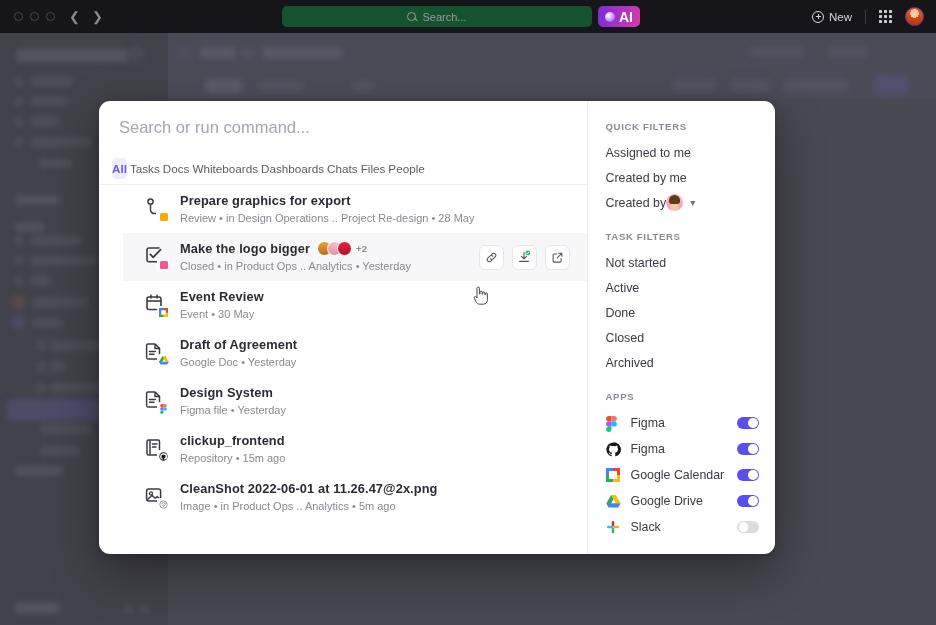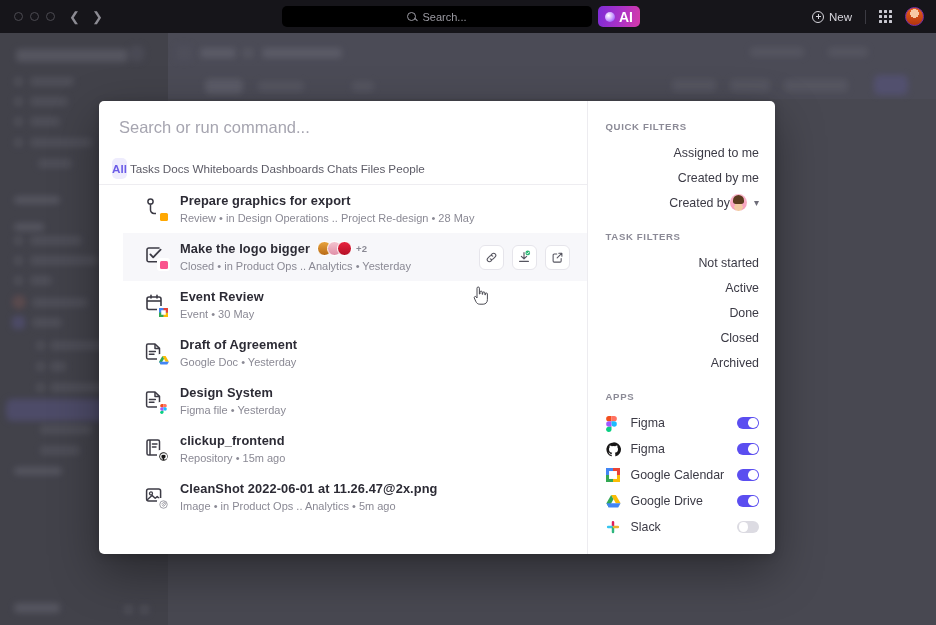--- a/index.html
+++ b/index.html
@@ -16,21 +16,21 @@
     position: absolute; top: 0; left: 0; width: 936px; height: 33px;
     background: #16151a;
     display: flex; align-items: center;
   }
   .traffic { display: flex; gap: 7px; margin-left: 14px; }
   .dot { width: 9px; height: 9px; border-radius: 50%; border: 1px solid #4b4a51; }
   .navarrows { display: flex; gap: 12px; margin-left: 14px; color: #8c8b93; font-size: 13px; }
   .navarrow { cursor: pointer; line-height: 1; }
   .topsearch {
     position: absolute; left: 282px; top: 6px; width: 310px; height: 21px;
-    background: #000000; border-radius: 5px;
+    background: #14532d; border-radius: 5px;
     display: flex; align-items: center; justify-content: center; gap: 6px;
   }
   .topsearch .mag { width: 9px; height: 9px; border: 1.2px solid #9b9aa2; border-radius: 50%; position: relative; }
   .topsearch .mag::after { content:""; position:absolute; width:4px; height:1.2px; background:#9b9aa2; transform: rotate(45deg); right:-3px; bottom:0px; }
   .topsearch span { color: #9b9aa2; font-size: 11px; }
   .aibtn {
     position: absolute; left: 598px; top: 6px; height: 21px; padding: 0 7px;
     border-radius: 5px;
     background: linear-gradient(100deg, #7d2bd6 0%, #b033c4 60%, #d63aa8 100%);
     display: flex; align-items: center; gap: 4px;
@@ -81,21 +81,21 @@
   }
   .bg-topstrip {
     position: absolute; top: 0; left: 168px; width: 768px; height: 66px;
     background: #636370;
   }
   .scrim { position: absolute; top: 33px; left: 0; width: 936px; height: 592px; background: rgba(20,20,26,.30); }
 
   
   .modal {
     position: absolute; left: 99px; top: 101px; width: 676px; height: 453px;
-    background: #ffffff; border-radius: 5px;
+    background: #ffffff; border-radius: 11px;
     box-shadow: 0 18px 48px rgba(0,0,0,.38), 0 2px 10px rgba(0,0,0,.18);
     display: flex; overflow: hidden;
   }
   .left { width: 533px; height: 100%; display: flex; flex-direction: column; }
   .right { width: 206px; height: 100%; border-left: 1px solid #edecf0; padding: 20px 0 0 0; }
 
   .searchrow { height: 52px; display: flex; align-items: center; padding: 0 0 0 20px; }
   .searchinput {
     border: none; outline: none; width: 96%;
     font-family: "Liberation Sans", sans-serif;
@@ -152,21 +152,21 @@
     background: #fff; border-radius: 3px; display: flex; align-items: center; justify-content: center;
   }
   .statussq i { display: block; width: 8px; height: 8px; border-radius: 1.5px; }
 
   
   .sechead {
     font-size: 9.6px; letter-spacing: .65px; font-weight: 700; color: #8b8a96;
     padding: 0 0 0 18px; margin-bottom: 8px;
   }
   .filteritem {
-    height: 25px; display: flex; align-items: center; justify-content: flex-end;
+    height: 25px; display: flex; align-items: center; justify-content: flex-start;
     padding: 0 16px 0 18px; font-size: 12.4px; color: #3b3a45; cursor: pointer;
   }
   .chev { color: #6e6d79; font-size: 10px; }
   .avatar-pink {
     width: 17px; height: 17px; border-radius: 50%;
     background:
       radial-gradient(circle at 50% 78%, #f2c9a2 0 26%, transparent 27%),
       linear-gradient(#fbb9cd, #f79ab9);
     position: relative; overflow: hidden;
   }

